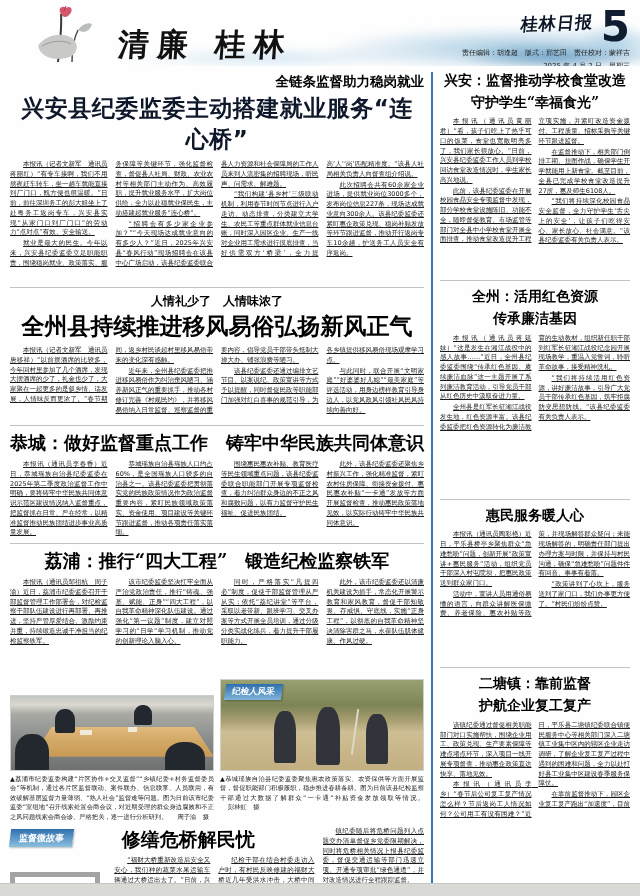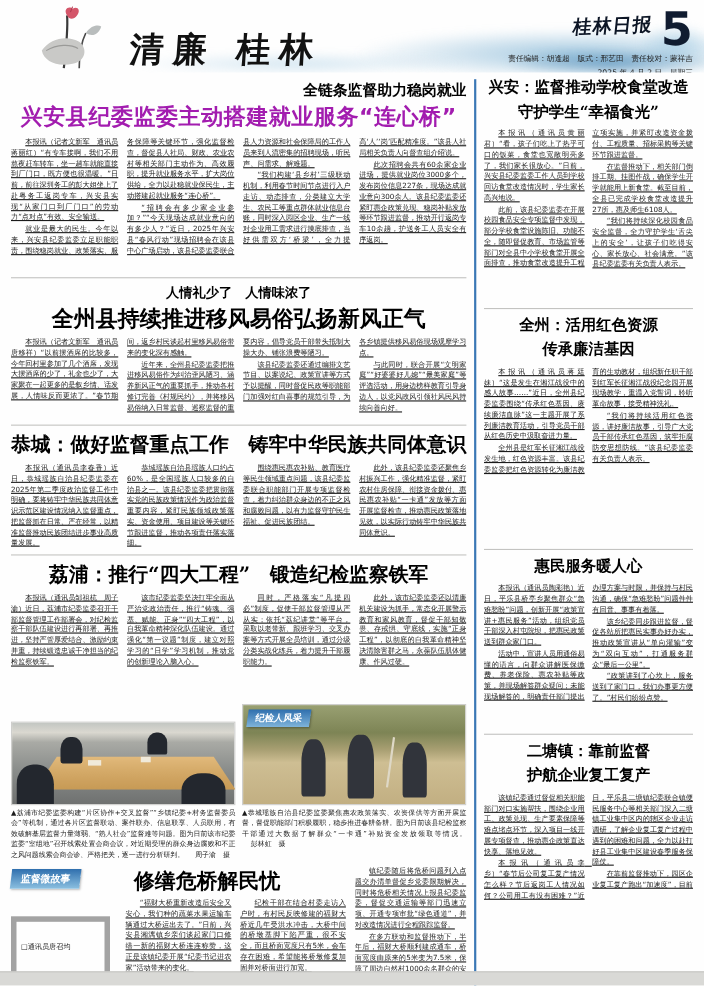--- a/index.html
+++ b/index.html
@@ -36,22 +36,22 @@
   .col-right { flex:1; min-width:0; }
 
   .hdiv { border:none; border-top:1px solid #c3c3c1; margin:5px 0; }
   .body p { font-size:6.5px; line-height:1.5; text-align:justify; text-indent:2em; color:#1b1b1b; margin-bottom:1px;text-decoration:underline; }
   .cols4 { column-count:4; column-gap:8px; overflow:hidden; }
   .cols3 { column-count:3; column-gap:8px; overflow:hidden; }
   .cols2 { column-count:2; column-gap:7px; overflow:hidden; }
 
   .kicker { text-align:right; font-size:13.5px; font-weight:700; color:#000; margin:3px 0 2px; }
   .kicker-sm { text-align:center; font-size:12px; font-weight:700; color:#000; margin:2px 0 1px; }
-  .headline-xl { text-align:center; font-size:20px; font-weight:900; letter-spacing:.5px; color:#a21caf; margin-bottom:5px; }
-  .headline-lg { text-align:center; font-family:"DejaVu Serif","Liberation Serif",serif; font-size:20px;
+  .headline-xl { text-align:center; font-size:23px; font-weight:900; letter-spacing:.5px; color:#0f172a; margin-bottom:5px; }
+  .headline-lg { text-align:center; font-family:"DejaVu Serif","Liberation Serif",serif; font-size:23px;
                  font-weight:900; color:#000; margin-bottom:4px; }
   .headline-md { text-align:center; font-family:"DejaVu Serif","Liberation Serif",serif; font-size:18px;
                  font-weight:900; color:#000; margin:2px 0 5px; }
   .rtitle { text-align:center; font-family:"DejaVu Serif","Liberation Serif",serif; font-size:14px;
             font-weight:900; color:#000; line-height:1.55; }
   .rbody { margin-top:4px; }
 
   
   .photo-row { display:flex; gap:6px; margin-top:5px; }
   .fig { flex:1; }
@@ -260,21 +260,20 @@
 
       <hr class="hdiv">
 
       <section>
         <div class="rtitle">
           <div>惠民服务暖人心</div>
         </div>
         <div class="body cols2 rbody" style="height:132px;">
           <p>本报讯（通讯员陶彩艳）近日，平乐县桥亭乡聚焦群众“急难愁盼”问题，创新开展“政策宣讲+惠民服务”活动，组织党员干部深入村屯院坝，把惠民政策送到群众家门口。</p>
           <p>活动中，宣讲人员用通俗易懂的语言，向群众讲解医保缴费、养老保险、惠农补贴等政策，并现场解答群众疑问；未能现场解答的，明确责任部门提出办理方案与时限，并保持与村民沟通，确保“急难愁盼”问题件件有回音、事事有着落。</p>
-          <p>该乡纪委同步跟进监督，督促各站所把惠民实事办好办实，推动政策宣讲从“单向灌输”变为“双向互动”，打通服务群众“最后一公里”。</p>
           <p>“政策讲到了心坎上，服务送到了家门口，我们办事更方便了。”村民们纷纷点赞。</p>
         </div>
       </section>
 
       <hr class="hdiv">
 
       <section>
         <div class="rtitle">
           <div>二塘镇：靠前监督</div>
           <div>护航企业复工复产</div>

